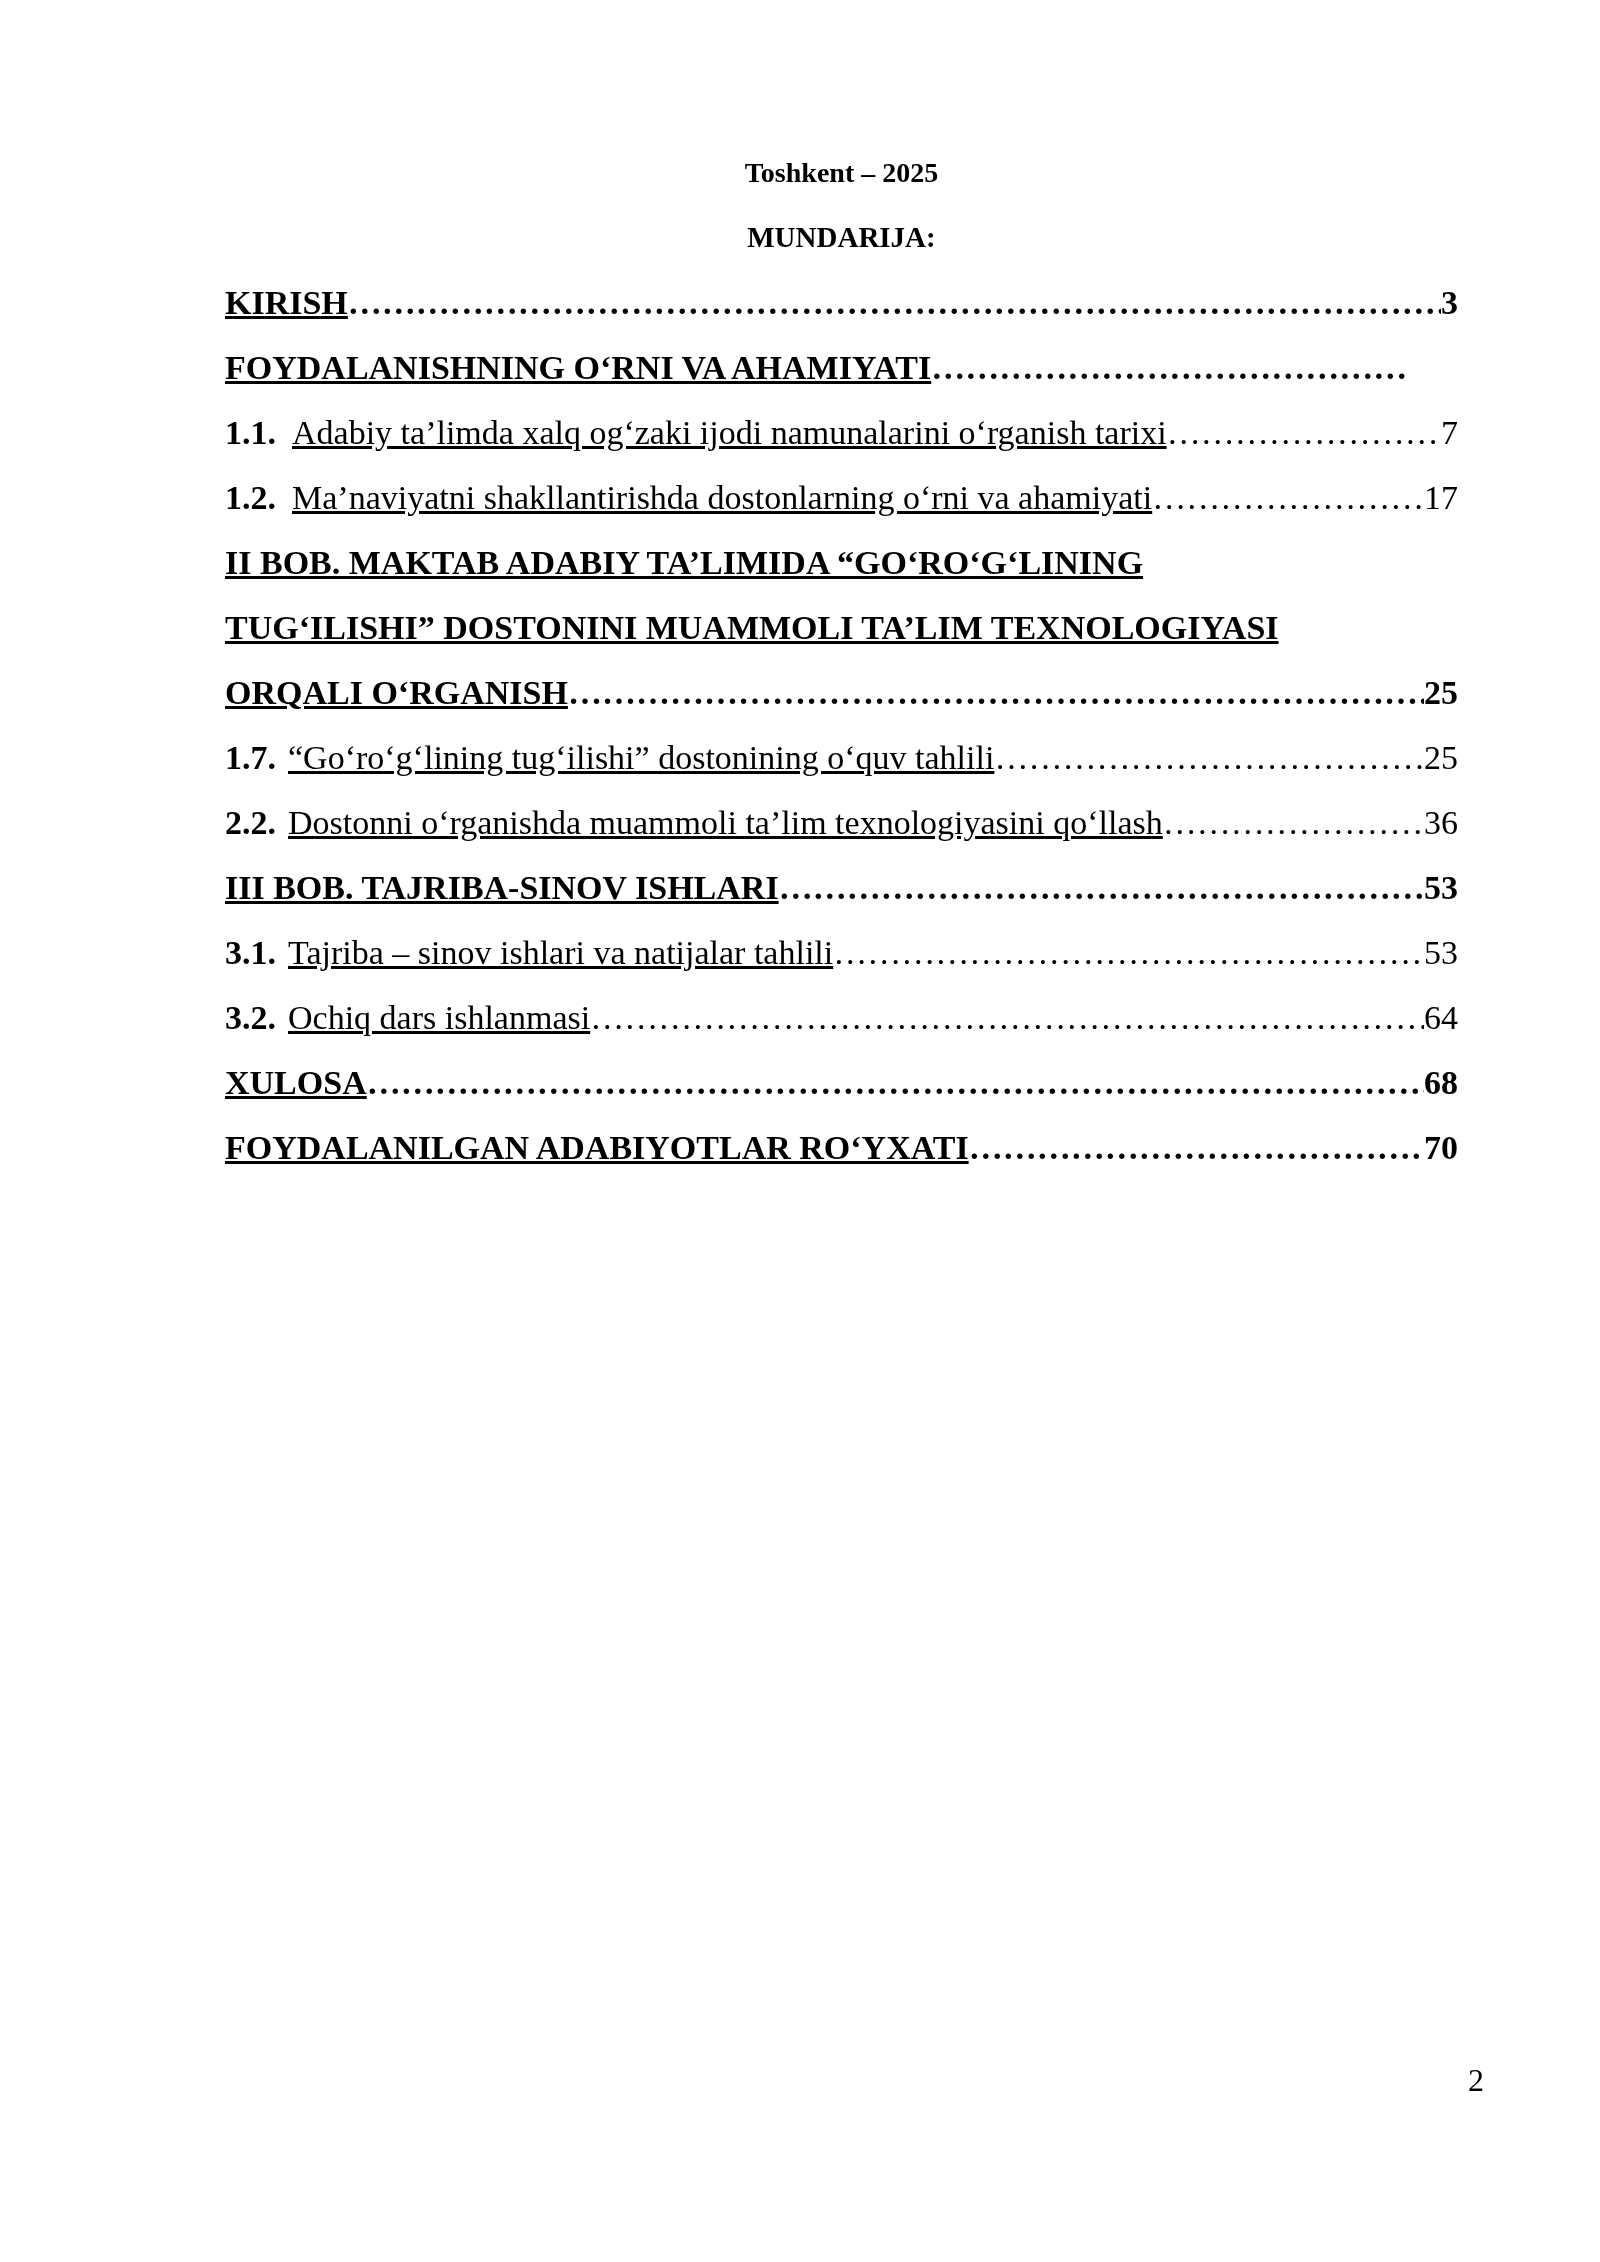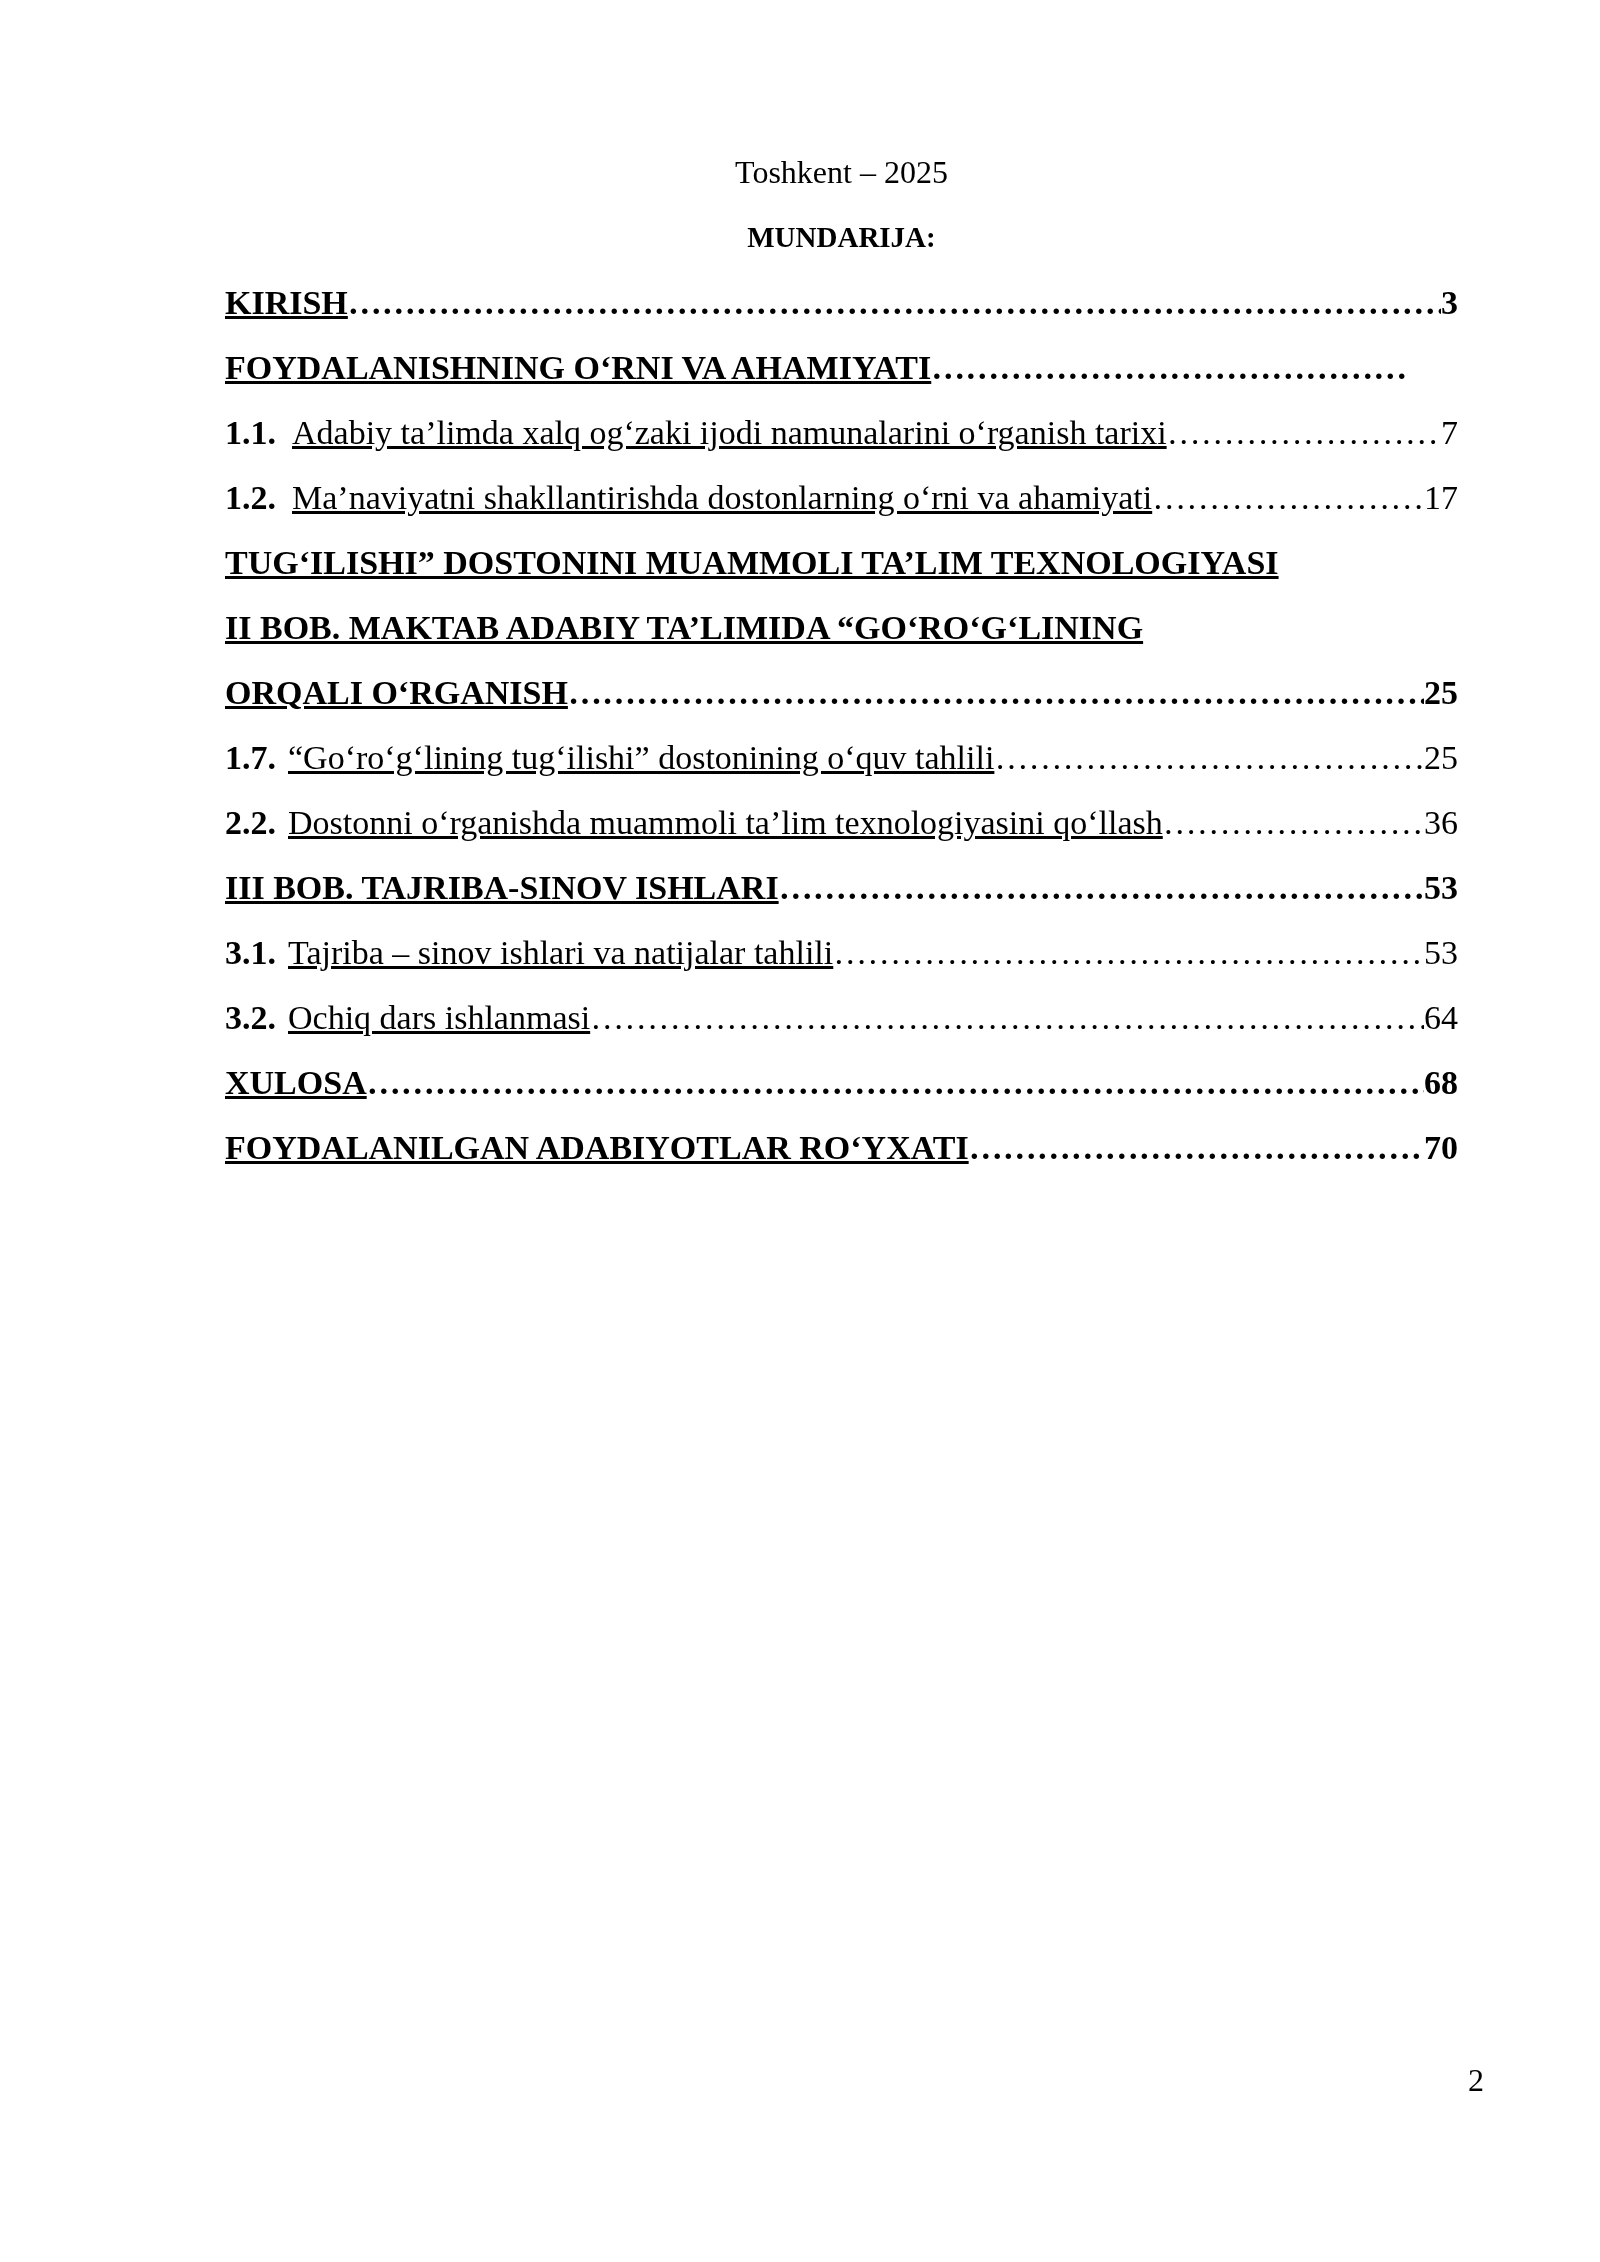--- a/index.html
+++ b/index.html
@@ -20,21 +20,21 @@
     display:flex;
     align-items:baseline;
     height:65px;
     line-height:65px;
     font-size:34px;
     white-space:nowrap;
     overflow:hidden;
   }
   .row.center { justify-content:center; }
   .bold, .bold .label, .bold .leader, .bold .pageno { font-weight:bold; }
-  .title-line { font-weight:normal; font-size:32px; }
+  .title-line { font-weight:bold; font-size:28px; }
   .main-heading { font-weight:bold; font-size:29px; }
   .entry .num { font-weight:bold; flex:0 0 auto; margin-right:12px; }
   .entry.tab .num { margin-right:16px; }
   .label { flex:0 0 auto;text-decoration:underline; }
   .leader {
     flex:1 1 auto;
     overflow:hidden;
     white-space:nowrap;
     min-width:0;
   }
@@ -82,25 +82,25 @@
     </div>
 
     <div class="row entry tab">
       <span class="num">1.2.</span>
       <span class="label">Ma’naviyatni shakllantirishda dostonlarning o‘rni va ahamiyati</span>
       <span class="leader">………………………………………………………………………………………………………………………………………………………………</span>
       <span class="pageno">17</span>
     </div>
 
     <div class="row bold">
-      <span class="label">TUG‘ILISHI” DOSTONINI MUAMMOLI TA’LIM TEXNOLOGIYASI</span>
+      <span class="label">II BOB. MAKTAB ADABIY TA’LIMIDA “GO‘RO‘G‘LINING</span>
     </div>
 
     <div class="row bold">
-      <span class="label">II BOB. MAKTAB ADABIY TA’LIMIDA “GO‘RO‘G‘LINING</span>
+      <span class="label">TUG‘ILISHI” DOSTONINI MUAMMOLI TA’LIM TEXNOLOGIYASI</span>
     </div>
 
     <div class="row bold">
       <span class="label">ORQALI O‘RGANISH</span>
       <span class="leader">………………………………………………………………………………………………………………………………………………………………</span>
       <span class="pageno">25</span>
     </div>
 
     <div class="row entry">
       <span class="num">1.7.</span>

